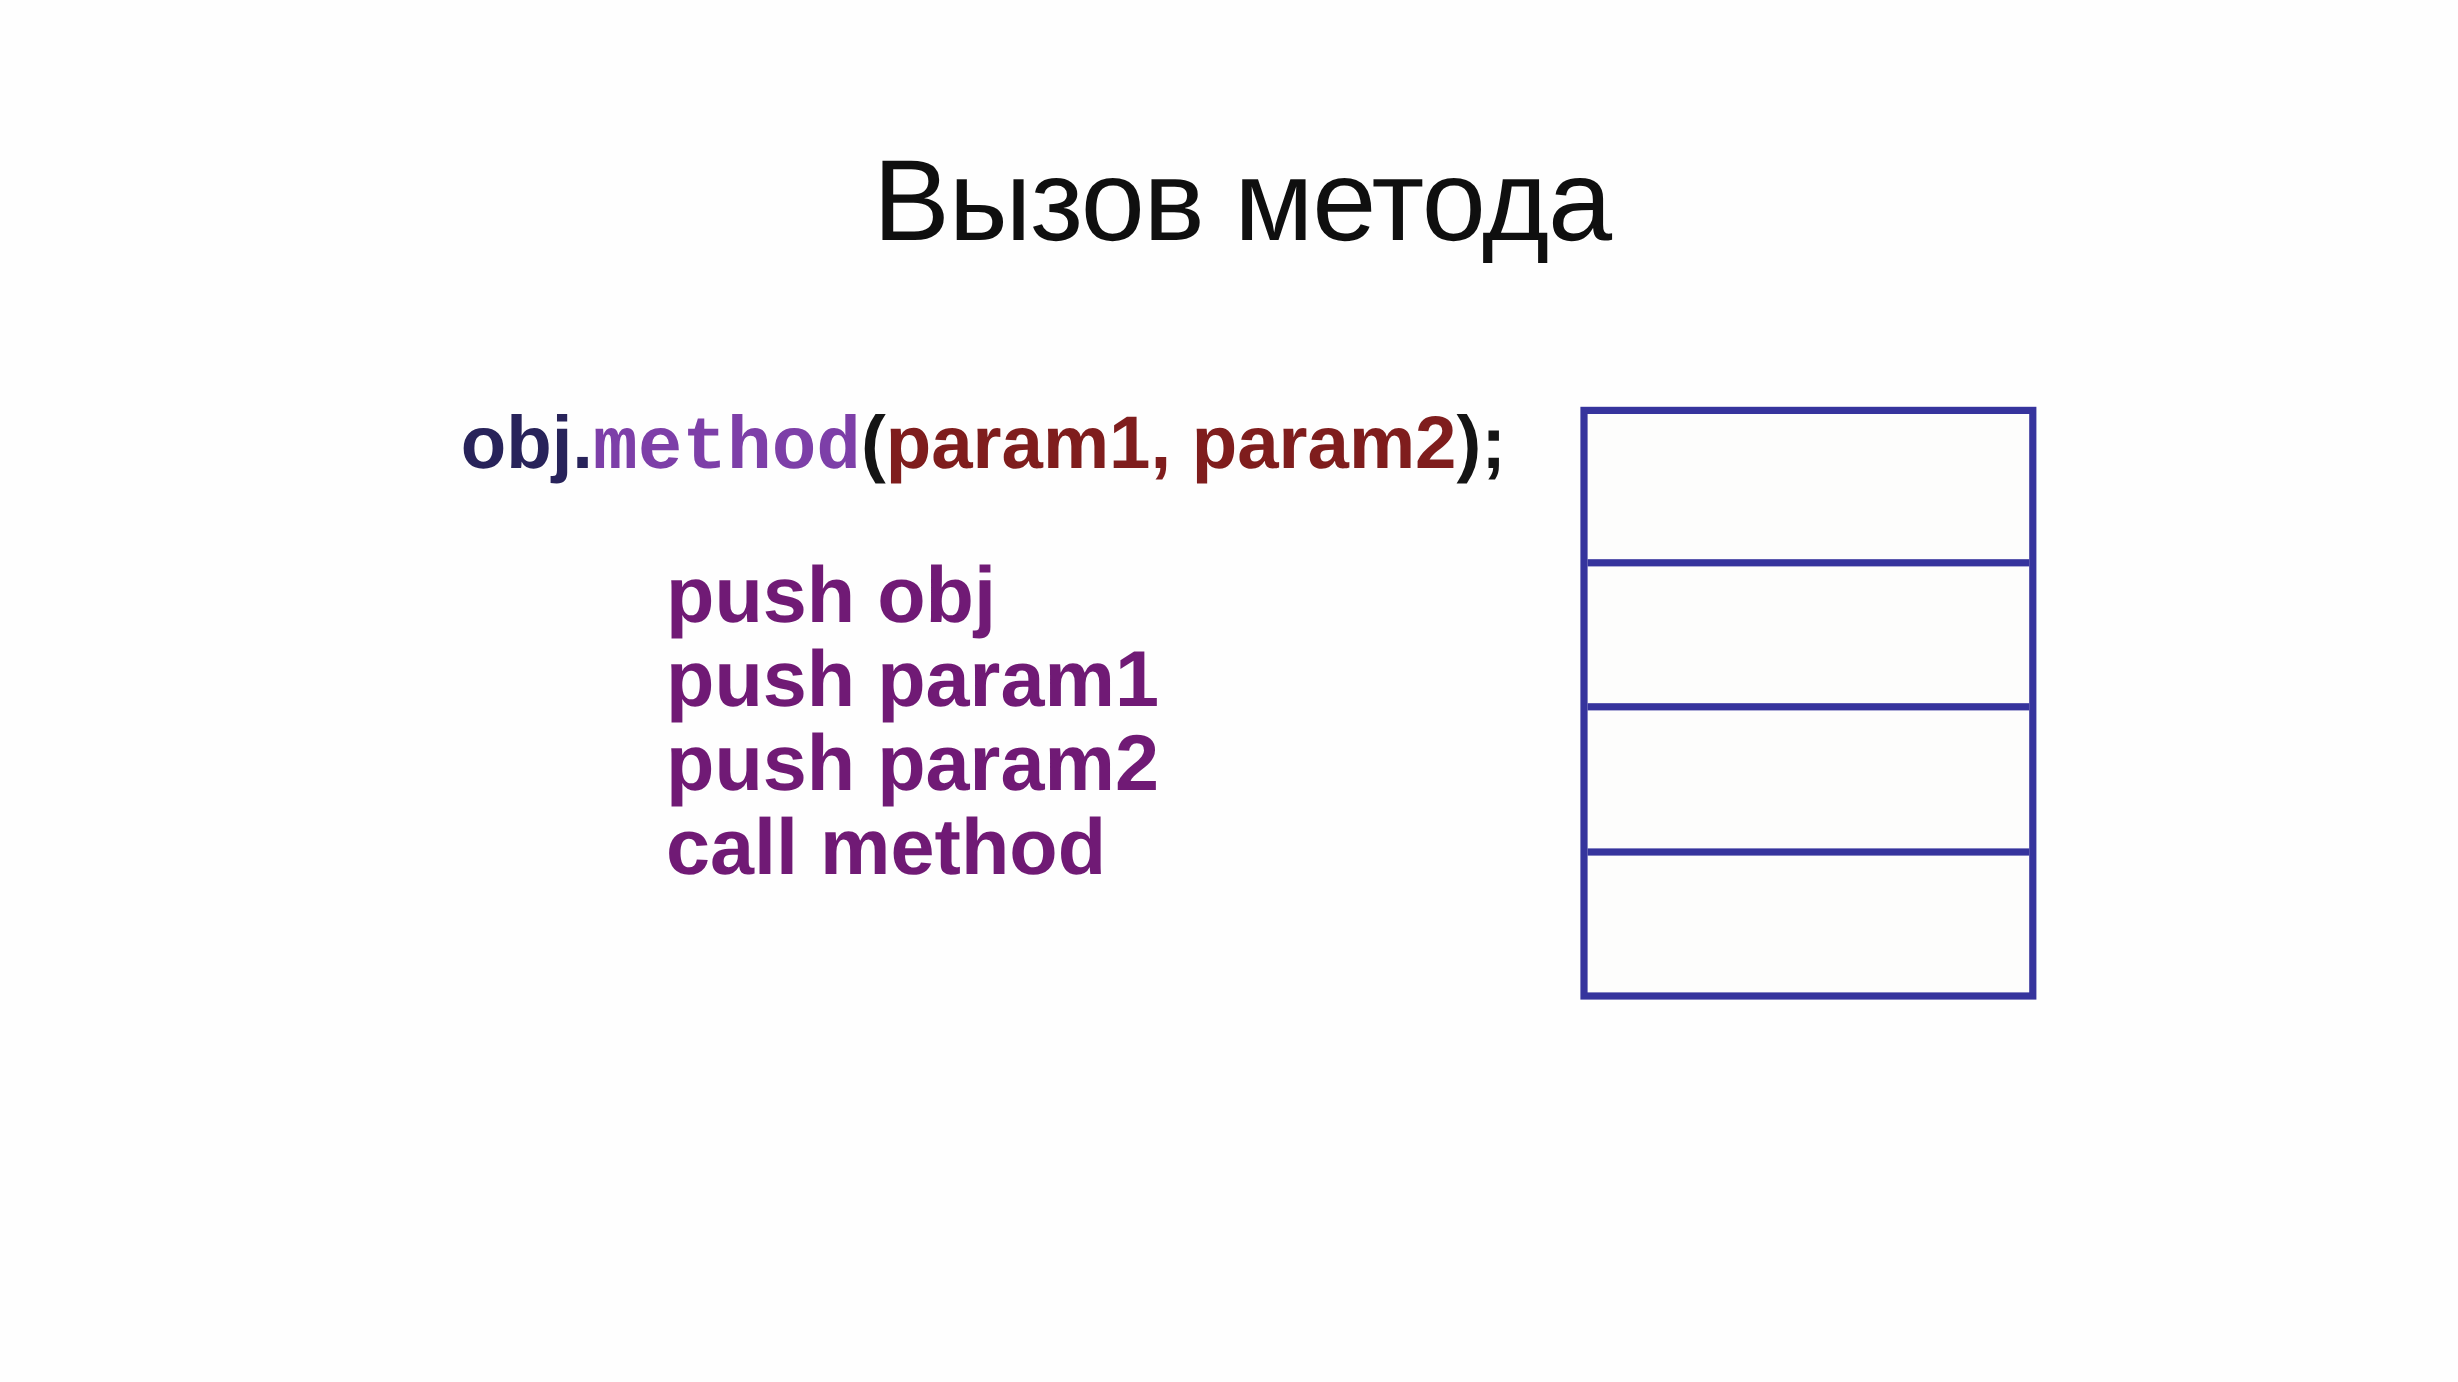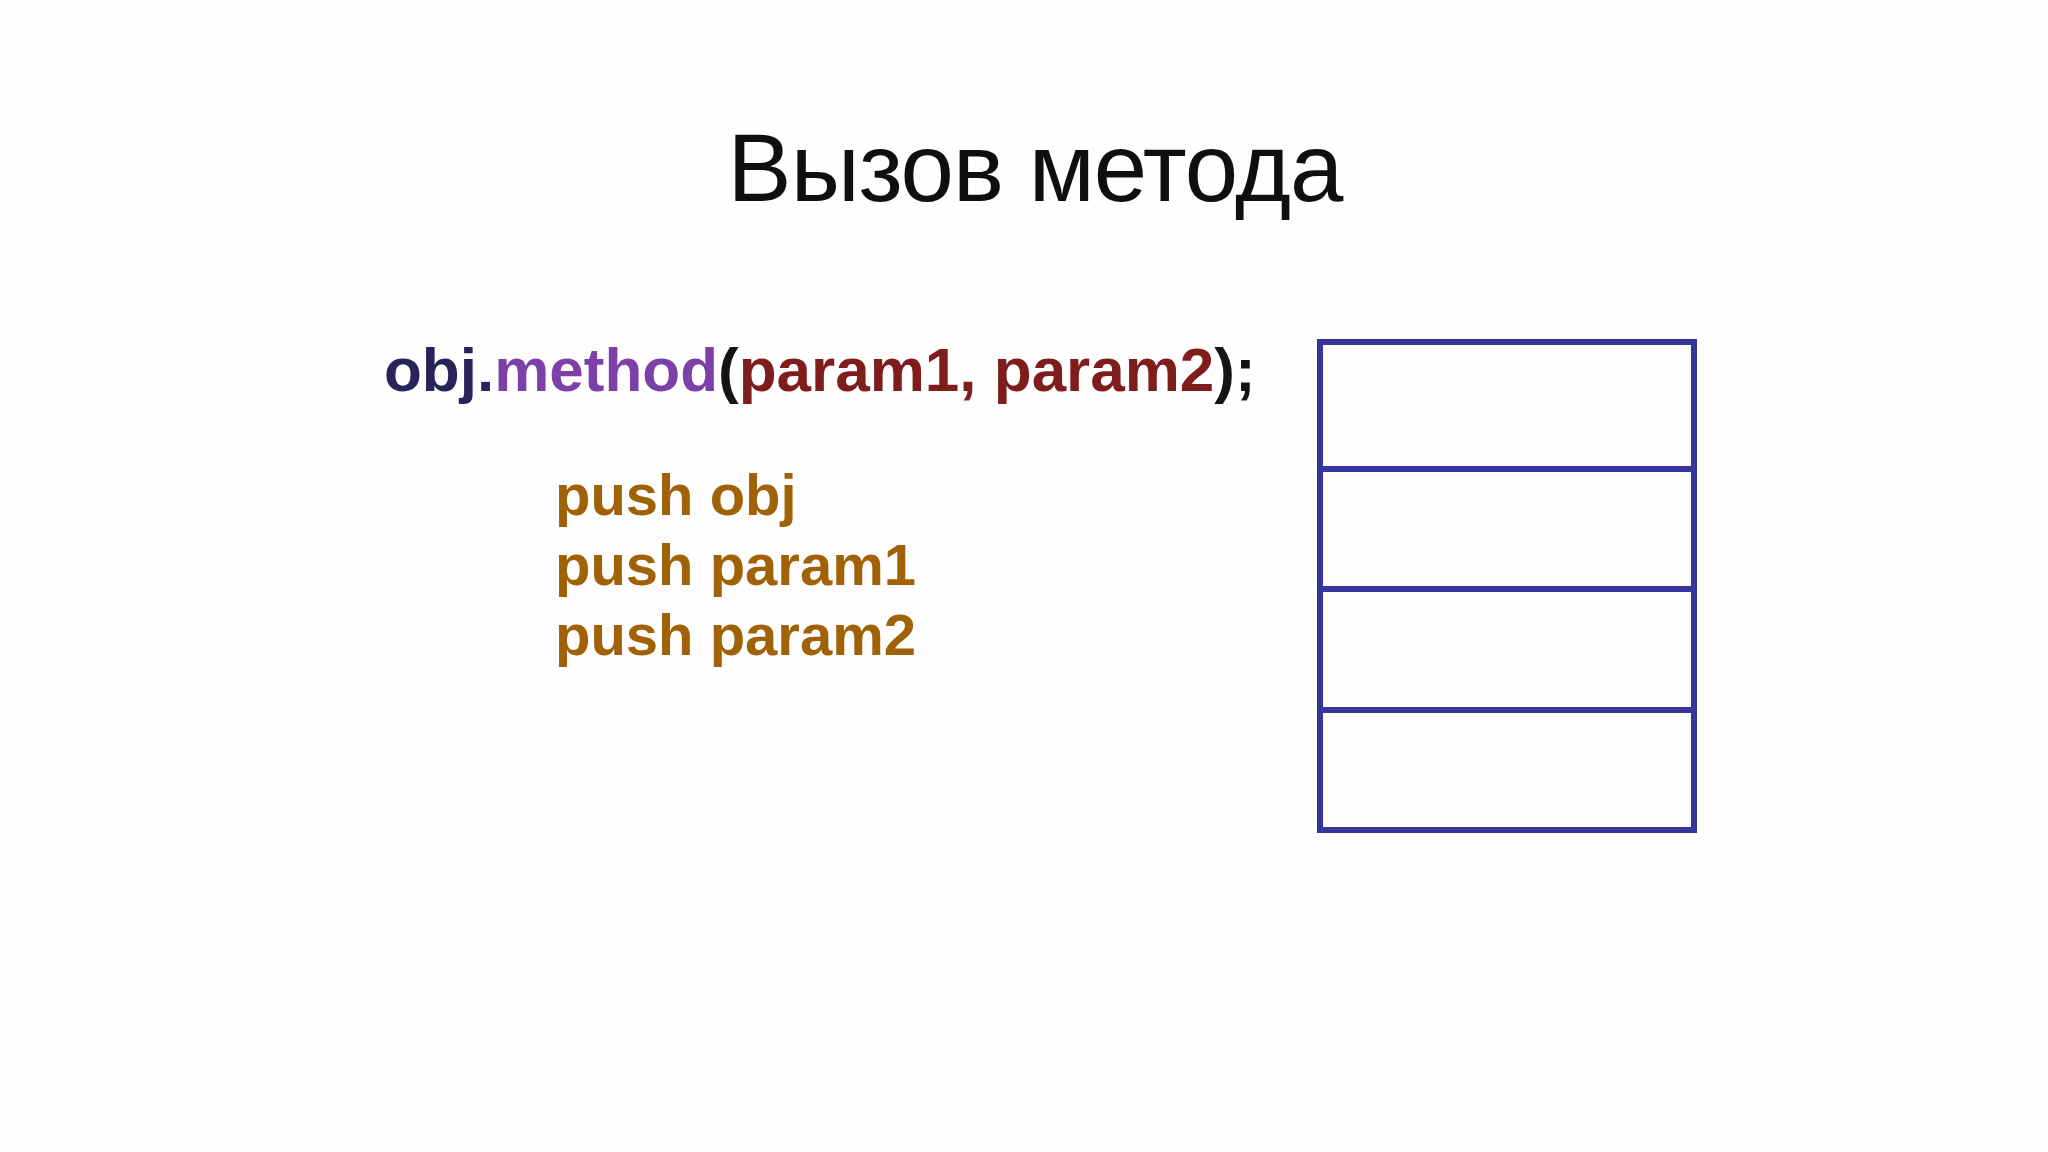--- a/index.html
+++ b/index.html
@@ -32,31 +32,31 @@
   .code-line {
     position: absolute;
     top: 333px;
     left: 340px;
     font-size: 62px;
     font-weight: 700;
     line-height: 1.2;
     white-space: nowrap;
   }
   .code-object   { color: #28235a; margin-left: 44px; }
-  .code-method   { color: #7d3fa8; }
+  .code-method   { color: #7d3fa8; font-family: Liberation Mono, monospace; }
   .code-punct    { color: #141414; }
   .code-param    { color: #7f1d1d; }
   .assembly {
     position: absolute;
     top: 460px;
     left: 555px;
-    font-size: 58px;
+    font-size: 66px;
     font-weight: 700;
     line-height: 70px;
-    color: #a16207;
+    color: #701a75;
     white-space: nowrap;
   }
   .stack {
     position: absolute;
     top: 339px;
     left: 1317px;
     width: 380px;
     height: 494px;
     box-sizing: border-box;
     border: 6px solid #36349d;
@@ -79,20 +79,21 @@
   <h1 class="title">Вызов метода</h1>
 
   <div class="code-line">
     <span class="code-object">obj.</span><span class="code-method">method</span><span class="code-punct">(</span><span class="code-param">param1</span><span class="code-param">, </span><span class="code-param">param2</span><span class="code-punct">);</span>
   </div>
 
   <div class="assembly">
     <div>push obj</div>
     <div>push param1</div>
     <div>push param2</div>
+    <div>call method</div>
   </div>
 
   <div class="stack">
     <div class="stack-cell"></div>
     <div class="stack-cell"></div>
     <div class="stack-cell"></div>
     <div class="stack-cell"></div>
   </div>
 
 </div>

